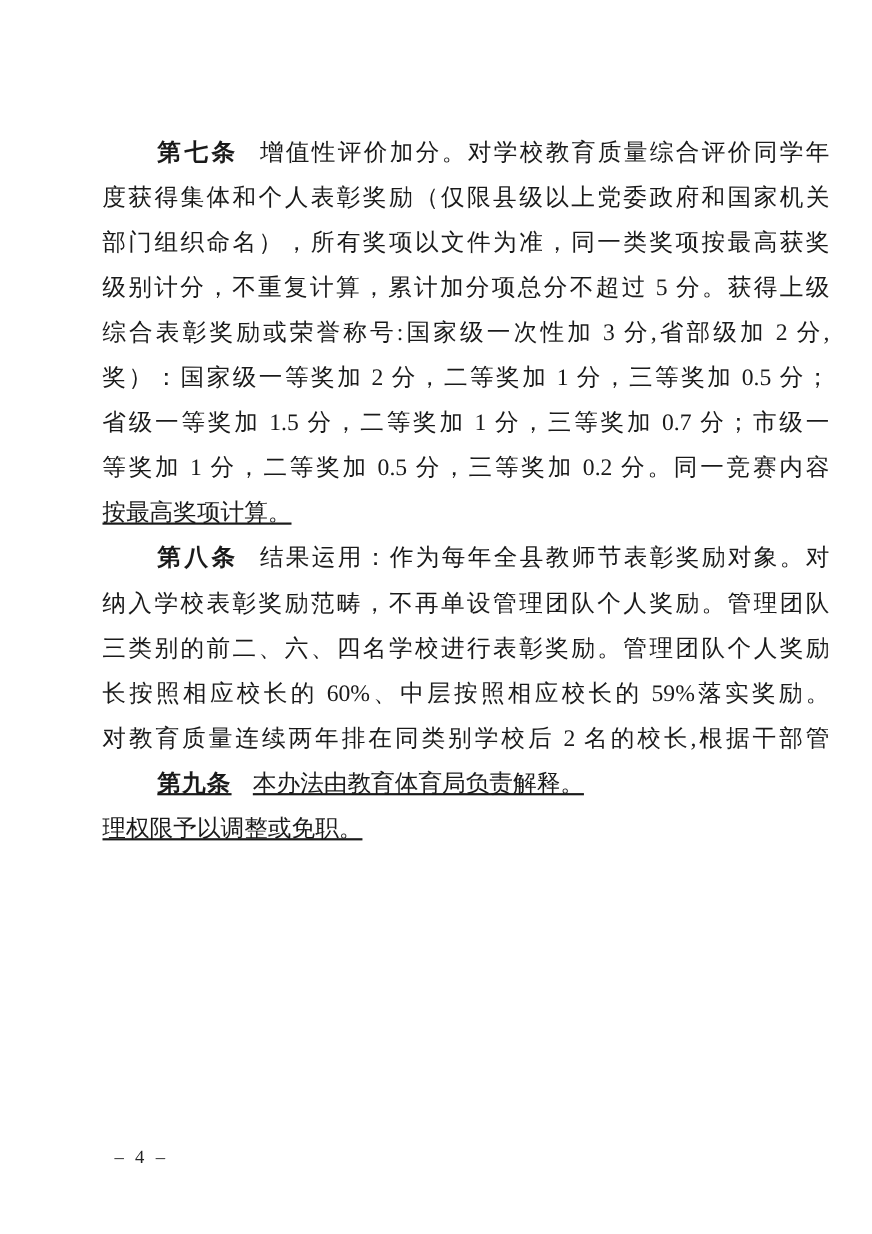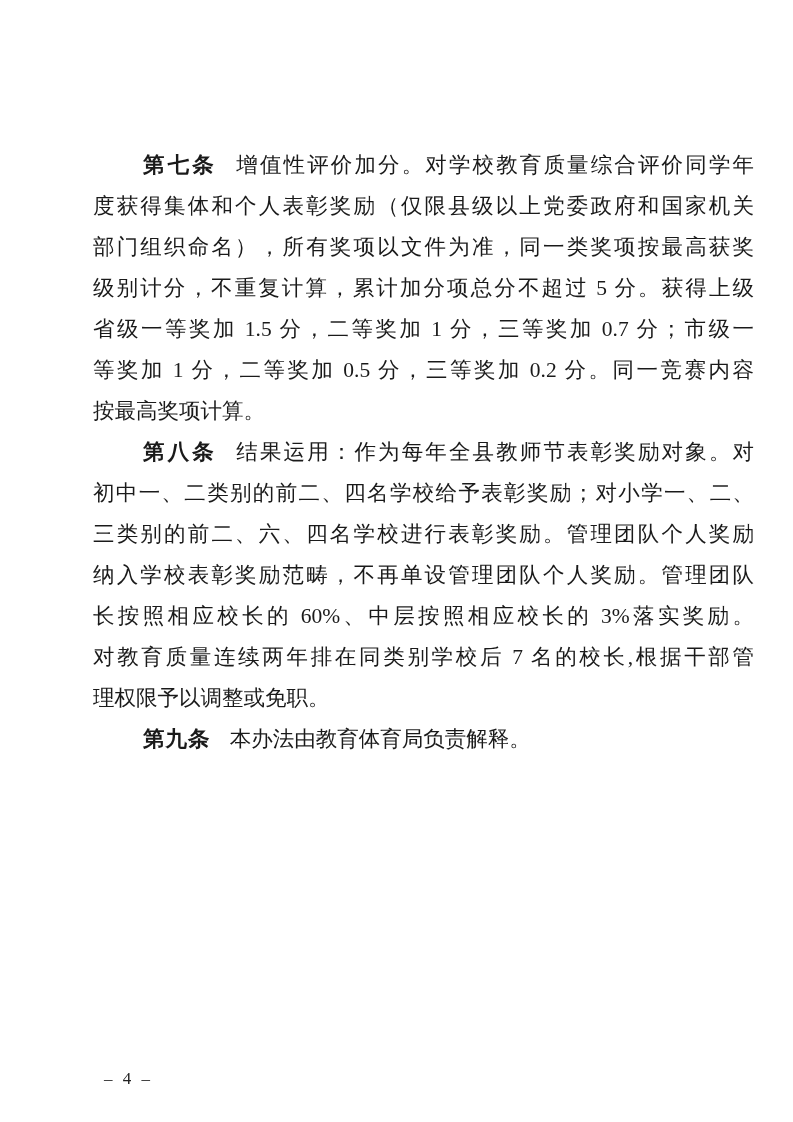--- a/index.html
+++ b/index.html
@@ -12,40 +12,40 @@
     position: relative;
     background: #ffffff;
     overflow: hidden;
     font-family: "Liberation Serif", "DejaVu Serif", serif;
     color: #1a1a1a;
   }
   .page {
     position: absolute;
     inset: 0;
     background: #ffffff;
-    margin-top: 27px;
   }
   .doc {
     position: absolute;
     left: 93px;
     top: 118px;
     width: 661px;
     font-size: 21.5px;
   }
   .line {
     height: 41px;
     line-height: 41px;
     text-align: justify;
     text-align-last: justify;
     text-justify: inter-character;
     overflow: hidden;
     white-space: normal;
   }
   .line.last {
     text-align-last: left;
+    text-decoration: underline;
   }
   .line.indent {
     text-indent: 50px;
   }
   .term {
     font-weight: 700;
     font-family: "Liberation Sans", "DejaVu Sans", sans-serif;
     margin-right: 0.9em;
     letter-spacing: 1px;
   }
@@ -60,26 +60,27 @@
 </style>
 </head>
 <body style="color: rgb(26, 26, 26); background: rgb(255, 255, 255);">
 
 <div class="page">
   <div class="doc" id="doc-lines">
       <div class="line indent"><span class="term">第七条</span><span>增值性评价加分。对学校教育质量综合评价同学年</span></div>
       <div class="line"><span>度获得集体和个人表彰奖励（仅限县级以上党委政府和国家机关</span></div>
       <div class="line"><span>部门组织命名），所有奖项以文件为准，同一类奖项按最高获奖</span></div>
       <div class="line"><span>级别计分，不重复计算，累计加分项总分不超过 5 分。获得上级</span></div>
+      <div class="line"><span>综合表彰奖励或荣誉称号:国家级一次性加 3 分,省部级加 2 分,</span></div>
+      <div class="line"><span>奖）：国家级一等奖加 2 分，二等奖加 1 分，三等奖加 0.5 分；</span></div>
       <div class="line"><span>省级一等奖加 1.5 分，二等奖加 1 分，三等奖加 0.7 分；市级一</span></div>
       <div class="line"><span>等奖加 1 分，二等奖加 0.5 分，三等奖加 0.2 分。同一竞赛内容</span></div>
       <div class="line last"><span>按最高奖项计算。</span></div>
       <div class="line indent"><span class="term">第八条</span><span>结果运用：作为每年全县教师节表彰奖励对象。对</span></div>
-      <div class="line"><span>初中一、二类别的前二、四名学校给予表彰奖励；对小学一、二、</span></div>
+      <div class="line"><span>纳入学校表彰奖励范畴，不再单设管理团队个人奖励。管理团队</span></div>
       <div class="line"><span>三类别的前二、六、四名学校进行表彰奖励。管理团队个人奖励</span></div>
-      <div class="line"><span>纳入学校表彰奖励范畴，不再单设管理团队个人奖励。管理团队</span></div>
-      <div class="line"><span>长按照相应校长的 60%、中层按照相应校长的 3%落实奖励。</span></div>
-      <div class="line"><span>对教育质量连续两年排在同类别学校后 7 名的校长,根据干部管</span></div>
+      <div class="line"><span>长按照相应校长的 60%、中层按照相应校长的 59%落实奖励。</span></div>
+      <div class="line"><span>对教育质量连续两年排在同类别学校后 2 名的校长,根据干部管</span></div>
+      <div class="line last indent"><span class="term">第九条</span><span>本办法由教育体育局负责解释。</span></div>
       <div class="line last"><span>理权限予以调整或免职。</span></div>
-      <div class="line last indent"><span class="term">第九条</span><span>本办法由教育体育局负责解释。</span></div>
     </div>
   <div class="footer">– 4 –</div>
 </div>
 
 </body></html>

